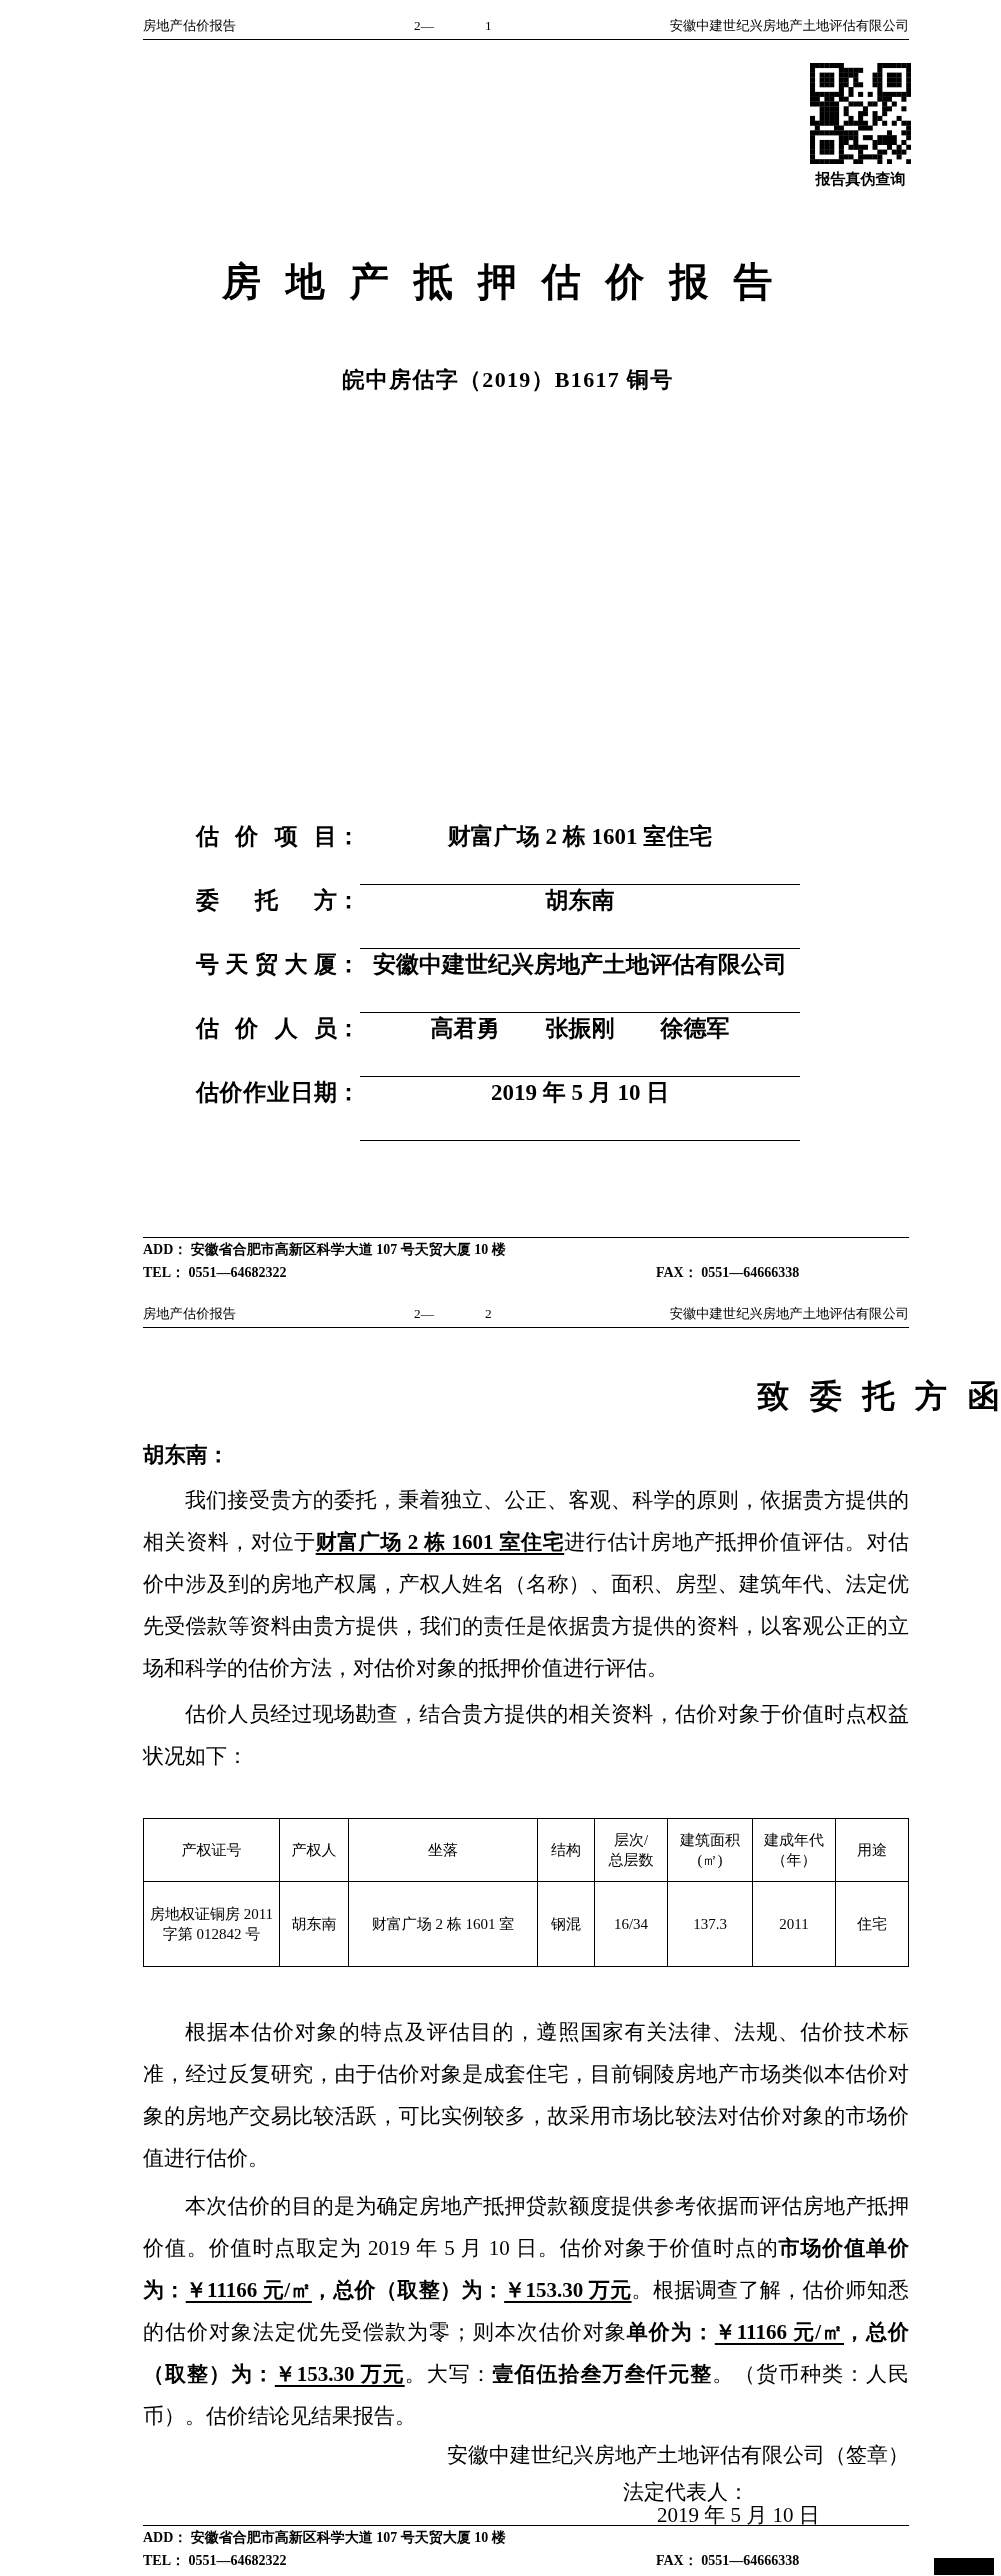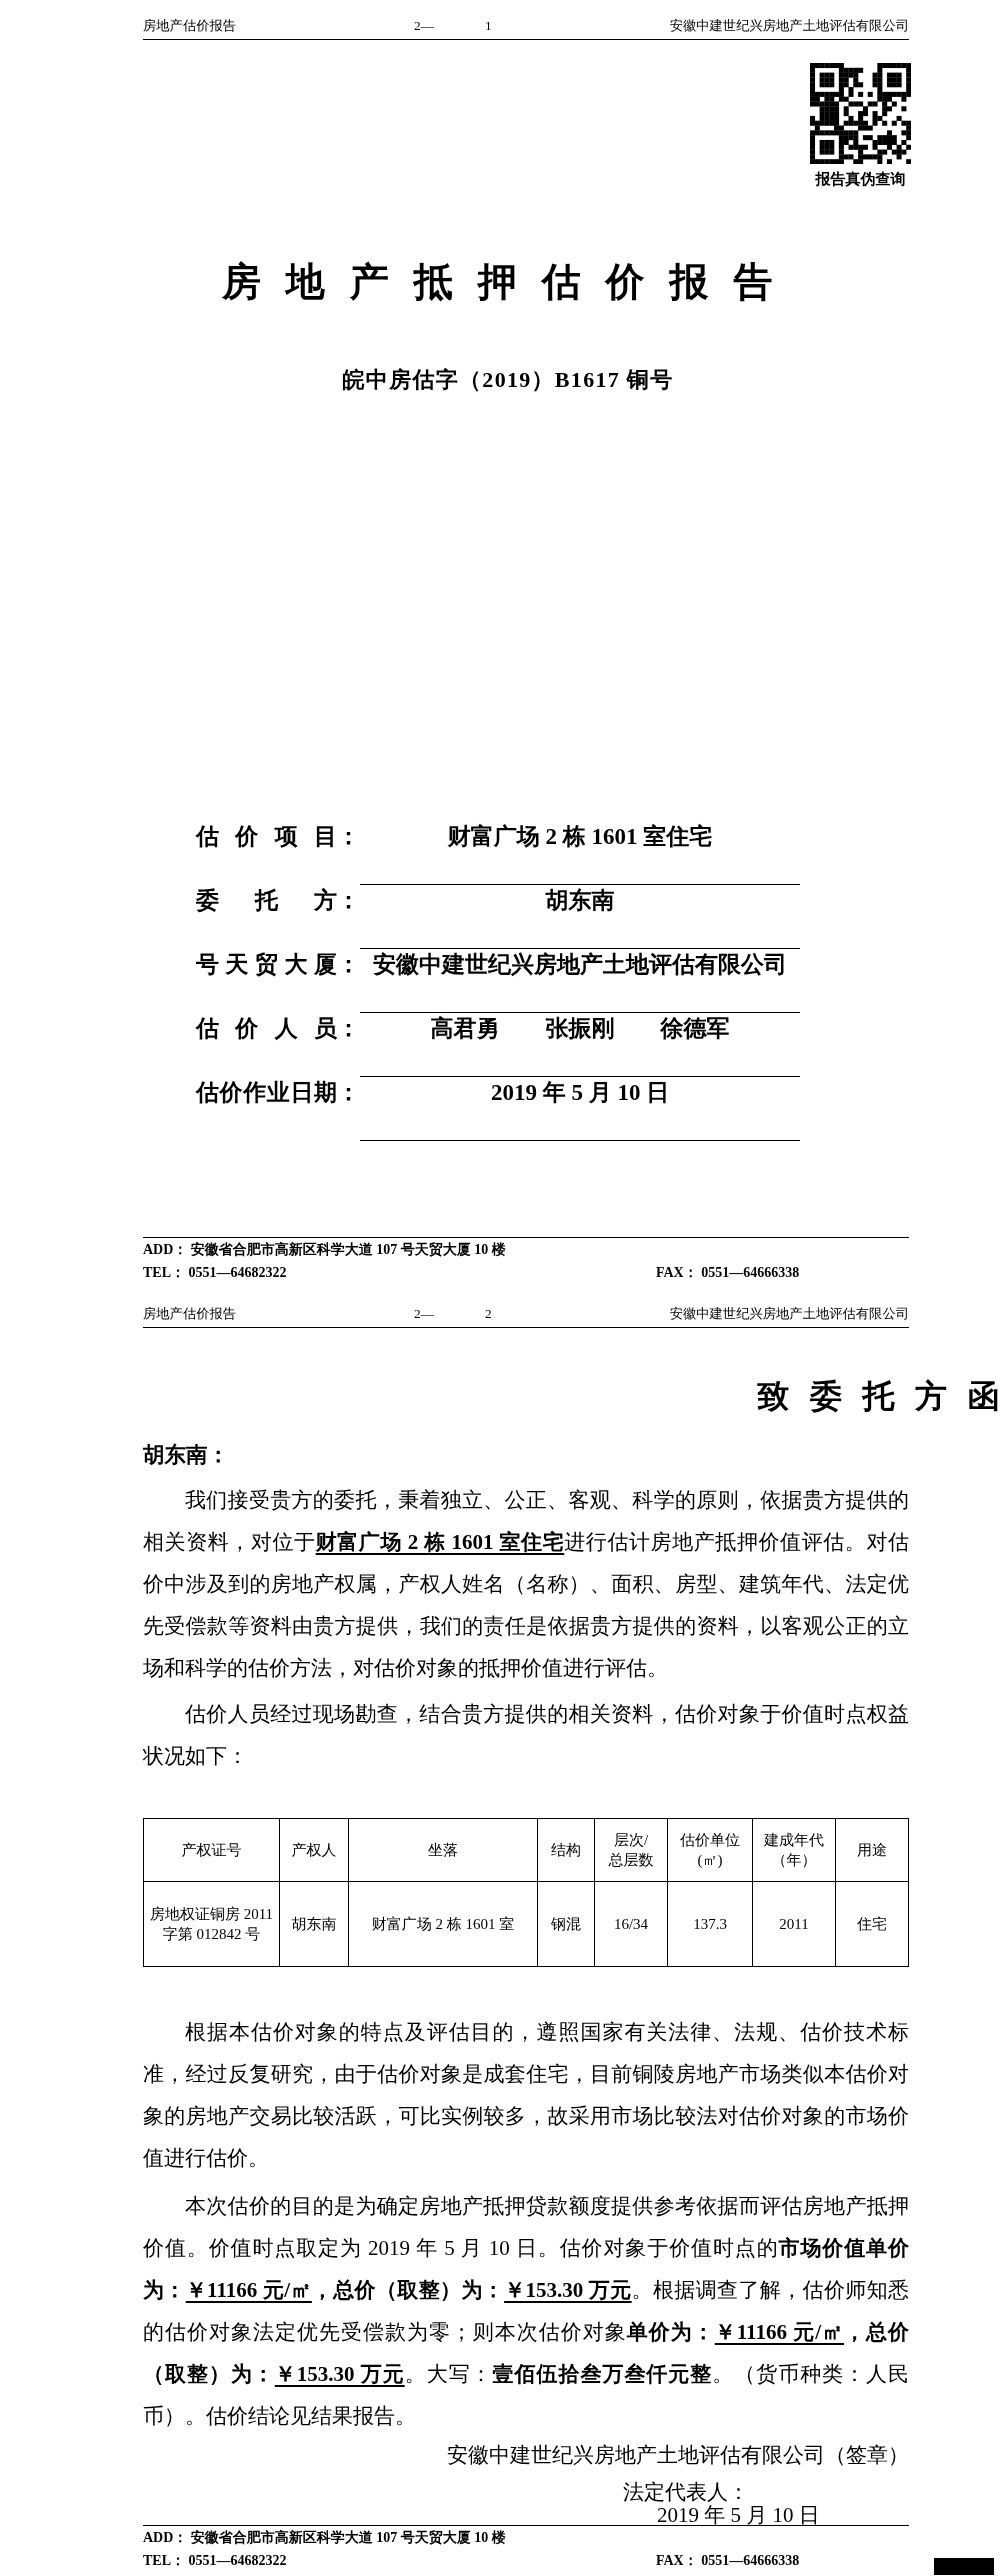--- a/index.html
+++ b/index.html
@@ -384,21 +384,21 @@
           <col style="width:73px">
       </colgroup>
       <tbody>
         <tr class="hdr">
           <th>产权证号</th>
           <th>产权人</th>
           <th>坐落</th>
           <th>结构</th>
           <th>层次/
 总层数</th>
-          <th>估价单位
+          <th>建筑面积
 (㎡)</th>
           <th>建成年代
 （年）</th>
           <th>用途</th>
         </tr>
         <tr class="dat">
           <td>房地权证铜房 2011
 字第 012842 号</td>
           <td>胡东南</td>
           <td>财富广场 2 栋 1601 室</td>

